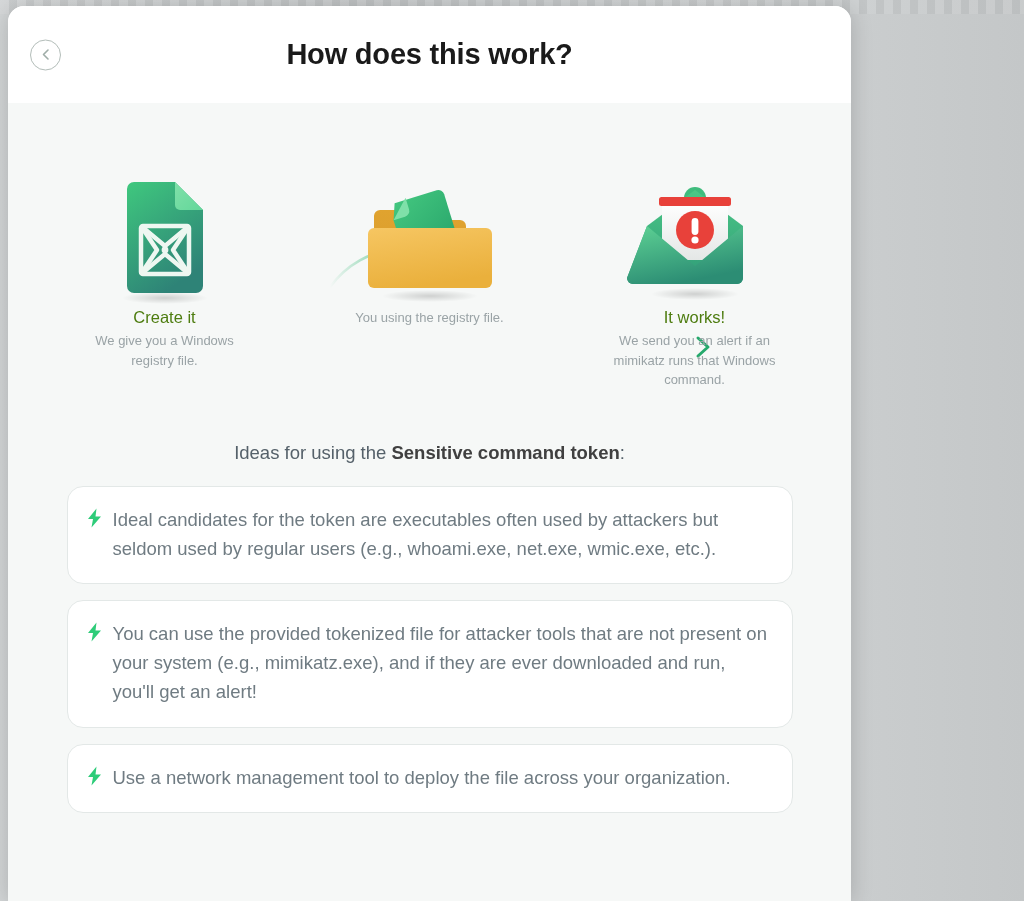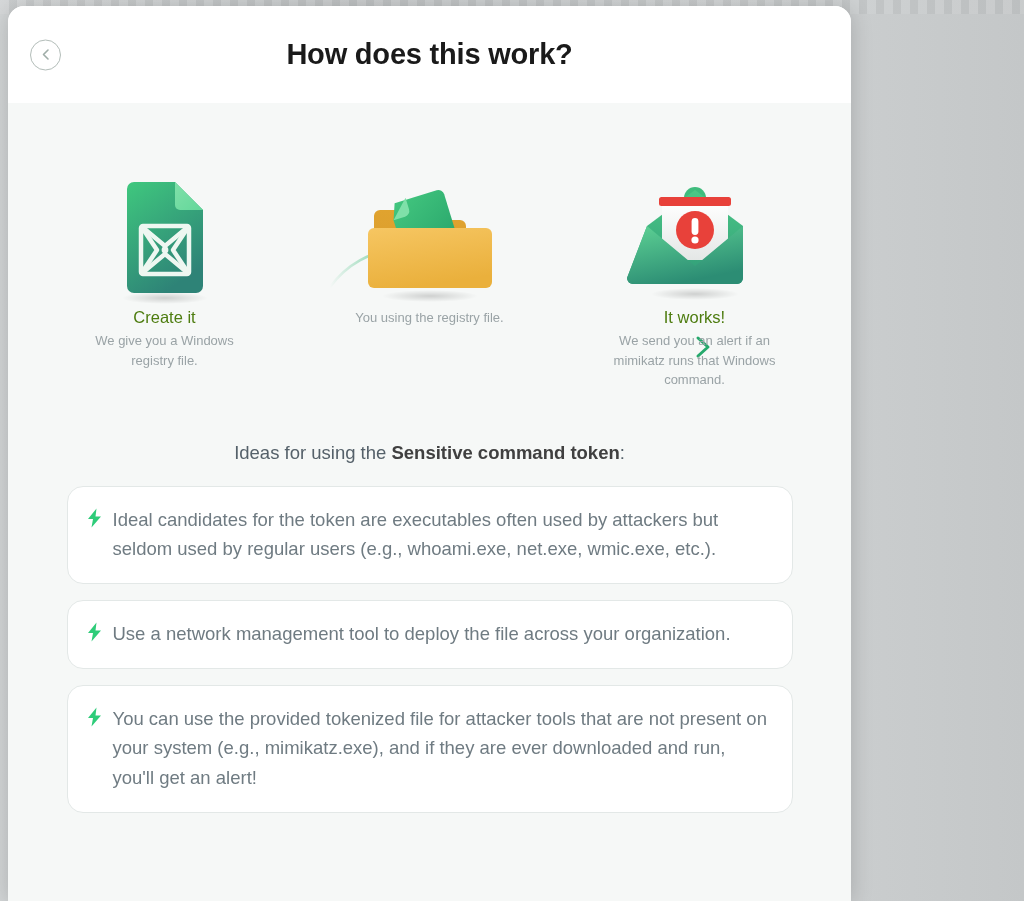--- a/index.html
+++ b/index.html
@@ -333,27 +333,27 @@
         </span>
         <div class="idea-text">Ideal candidates for the token are executables often used by attackers but seldom used by regular users (e.g., whoami.exe, net.exe, wmic.exe, etc.).</div>
       </div>
 
       <div class="idea-card">
         <span class="bolt-icon">
           <svg width="17" height="20" viewBox="0 0 17 20">
             <path d="M10.5,0.5 L2,11 h5 l-1.5,8.5 L15,8.5 h-5.5 z" fill="#2ecc79"></path>
           </svg>
         </span>
-        <div class="idea-text">Use a network management tool to deploy the file across your organization.</div>
+        <div class="idea-text">You can use the provided tokenized file for attacker tools that are not present on your system (e.g., mimikatz.exe), and if they are ever downloaded and run, you'll get an alert!</div>
       </div>
 
       <div class="idea-card">
         <span class="bolt-icon">
           <svg width="17" height="20" viewBox="0 0 17 20">
             <path d="M10.5,0.5 L2,11 h5 l-1.5,8.5 L15,8.5 h-5.5 z" fill="#2ecc79"></path>
           </svg>
         </span>
-        <div class="idea-text">You can use the provided tokenized file for attacker tools that are not present on your system (e.g., mimikatz.exe), and if they are ever downloaded and run, you'll get an alert!</div>
+        <div class="idea-text">Use a network management tool to deploy the file across your organization.</div>
       </div>
 
     </div>
   </div>
 </div>
 
 </body></html>

